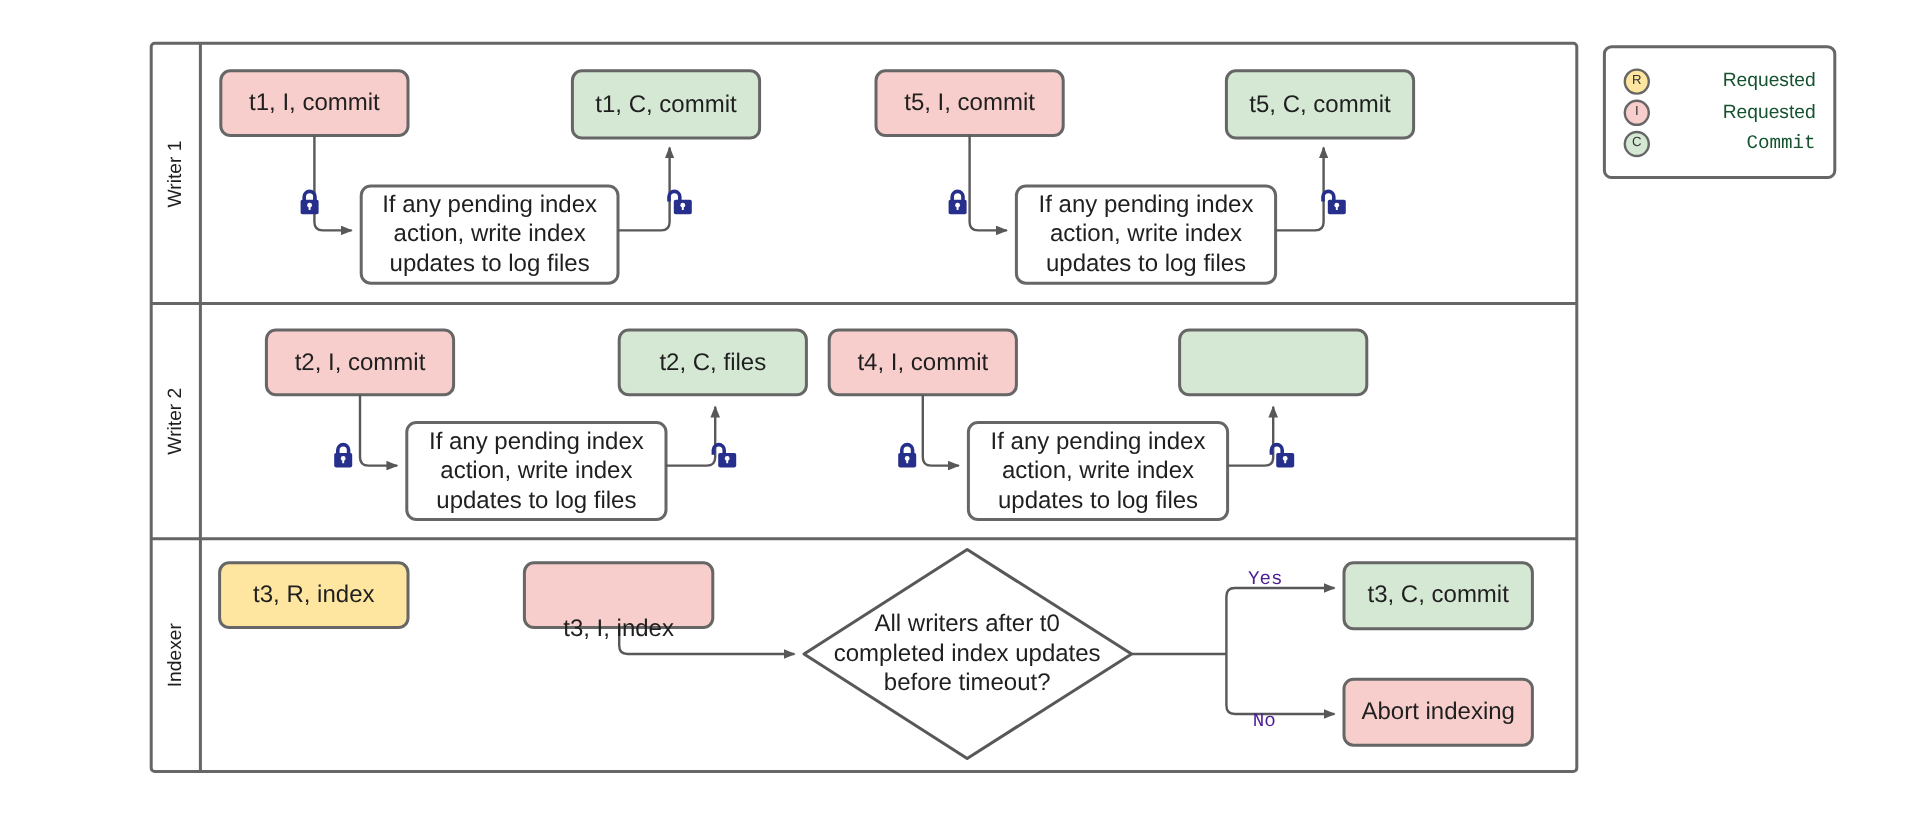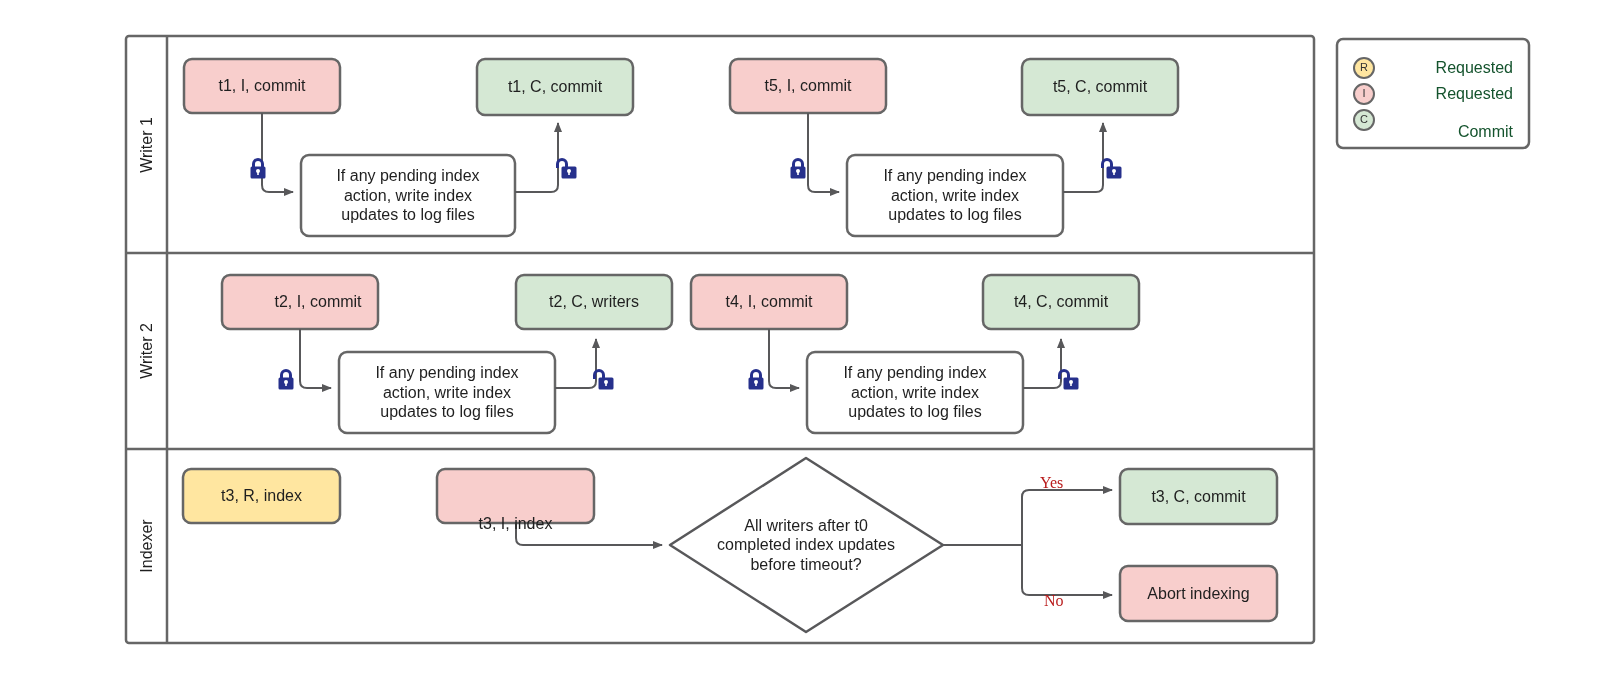--- a/index.html
+++ b/index.html
@@ -21,21 +21,21 @@
     height: 700px;
   }
   .node-text {
     position: absolute;
     display: flex;
     align-items: center;
     justify-content: center;
     text-align: center;
     color: #1f1f1f;
     font-family: "Liberation Sans", sans-serif;
-    font-size: 16px;
+    font-size: 20px;
     line-height: 1.22;
     pointer-events: none;
     white-space: pre-line;
   }
   .lane-label {
     position: absolute;
     display: flex;
     align-items: center;
     justify-content: center;
     color: #1f1f1f;
@@ -58,22 +58,22 @@
     position: absolute;
     font-size: 11px;
     font-family: "Liberation Sans", sans-serif;
     color: #333333;
     text-align: center;
     width: 20px;
   }
   .edge-label {
     position: absolute;
     font-size: 16px;
-    color: #b91c1c;
-    font-family: Liberation Serif, serif;
+    color: #4c1d95;
+    font-family: Liberation Mono, monospace;
     white-space: nowrap;
   }
 </style>
 </head>
 <body>
 
 <div id="canvas">
 
   <svg width="1609" height="700" viewBox="0 0 1609 700" style="position:absolute;left:0;top:0;">
     <defs>
@@ -216,43 +216,42 @@
   <div class="node-text" style="left:301px; top:155px; width:214px; height:81px;">If any pending index
 action, write index
 updates to log files</div>
   <div class="node-text" style="left:477px; top:59px; width:156px; height:56px;">t1, C, commit</div>
   <div class="node-text" style="left:730px; top:59px; width:156px; height:54px;">t5, I, commit</div>
   <div class="node-text" style="left:847px; top:155px; width:216px; height:81px;">If any pending index
 action, write index
 updates to log files</div>
   <div class="node-text" style="left:1022px; top:59px; width:156px; height:56px;">t5, C, commit</div>
 
-  <div class="node-text" style="left:222px; top:275px; width:156px; height:54px;margin-left:18px;">t2, I, commit</div>
+  <div class="node-text" style="left:222px; top:275px; width:156px; height:54px;">t2, I, commit</div>
   <div class="node-text" style="left:339px; top:352px; width:216px; height:81px;">If any pending index
 action, write index
 updates to log files</div>
-  <div class="node-text" style="left:516px; top:275px; width:156px; height:54px;">t2, C, writers</div>
+  <div class="node-text" style="left:516px; top:275px; width:156px; height:54px;">t2, C, files</div>
   <div class="node-text" style="left:691px; top:275px; width:156px; height:54px;">t4, I, commit</div>
   <div class="node-text" style="left:807px; top:352px; width:216px; height:81px;">If any pending index
 action, write index
 updates to log files</div>
-  <div class="node-text" style="left:983px; top:275px; width:156px; height:54px;">t4, C, commit</div>
 
   <div class="node-text" style="left:183px; top:469px; width:157px; height:54px;border-radius:24px;">t3, R, index</div>
   <div class="node-text" style="left:437px; top:469px; width:157px; height:54px;margin-top:28px;">t3, I, index</div>
   <div class="node-text" style="left:676px; top:508px; width:260px; height:74px;">All writers after t0
 completed index updates
 before timeout?</div>
   <div class="node-text" style="left:1120px; top:469px; width:157px; height:55px;">t3, C, commit</div>
   <div class="node-text" style="left:1120px; top:566px; width:157px; height:55px;">Abort indexing</div>
 
   <div class="edge-label" style="left:1040px; top:474px;">Yes</div>
   <div class="edge-label" style="left:1044px; top:592px;">No</div>
 
   <div class="legend-badge-letter" style="left:1354px; top:61px;">R</div>
   <div class="legend-badge-letter" style="left:1354px; top:87px;">I</div>
   <div class="legend-badge-letter" style="left:1354px; top:113px;">C</div>
 
   <div class="legend-label" style="left:1379px; top:59px; width:134px;">Requested</div>
   <div class="legend-label" style="left:1379px; top:85px; width:134px;">Requested</div>
-  <div class="legend-label" style="left:1379px; top:123px; width:134px;">Commit</div>
+  <div class="legend-label" style="left:1379px; top:110px; width:134px;font-family:Liberation Mono, monospace;">Commit</div>
 
 </div>
 
 </body></html>

